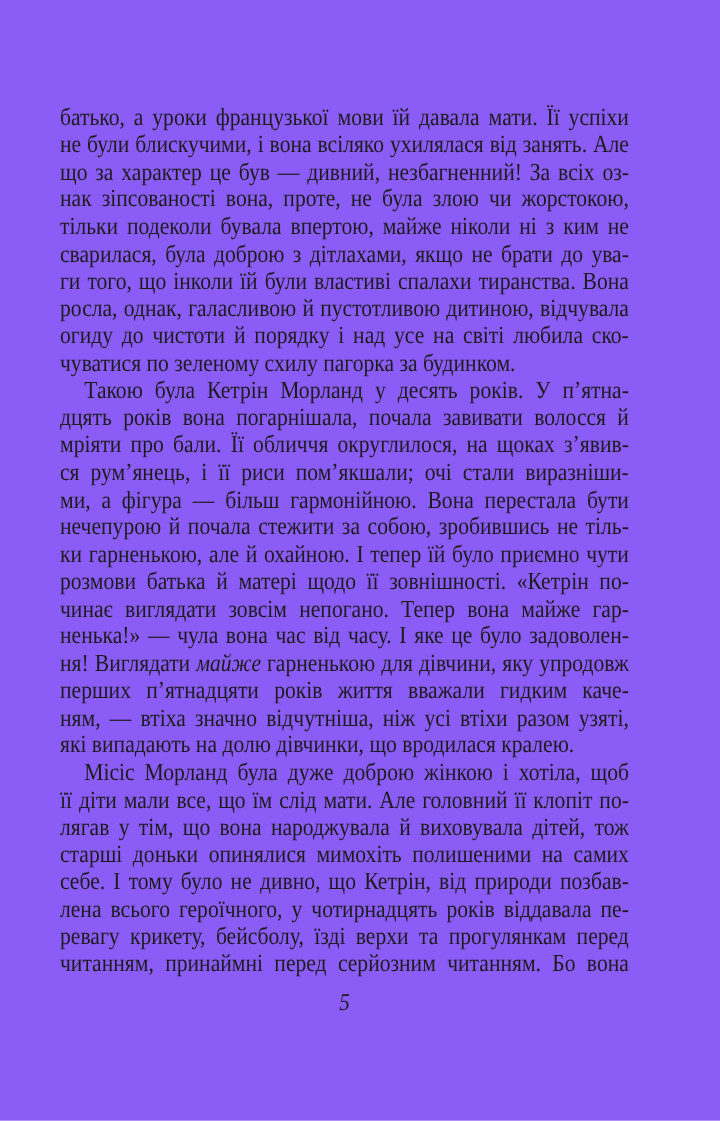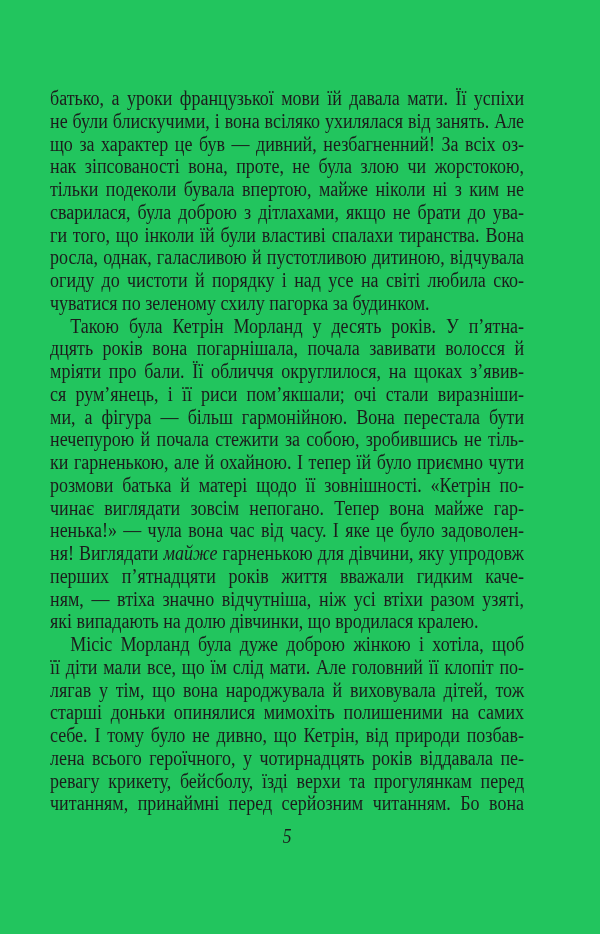--- a/index.html
+++ b/index.html
@@ -52,21 +52,21 @@
     height: 23px;
     line-height: 23px;
     text-align: center;
     font-style: italic;
     font-size: 20px;
   }
 </style>
 </head>
 <body style="background: rgb(255, 255, 255);">
 
-<div class="page" style="background: #22c55e; color: rgb(28, 28, 28);">
+<div class="page" style="background: #8b5cf6; color: rgb(28, 28, 28);">
   <div class="text-block">
 
     <div class="line">
         <span>батько,</span>
         <span>а</span>
         <span>уроки</span>
         <span>французької</span>
         <span>мови</span>
         <span>їй</span>
         <span>давала</span>

